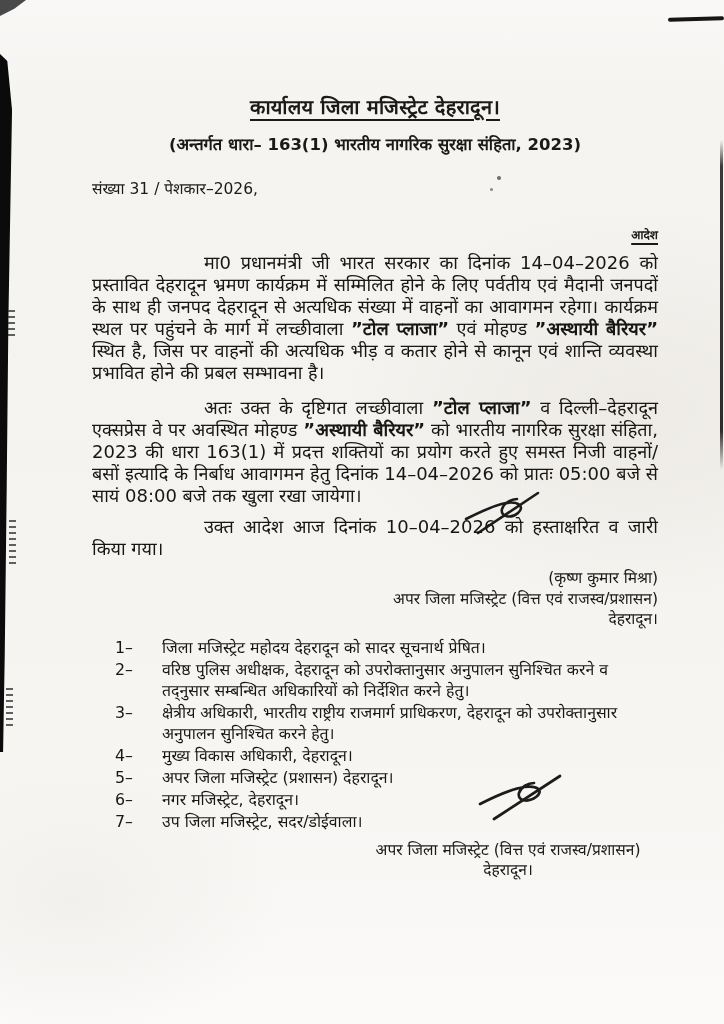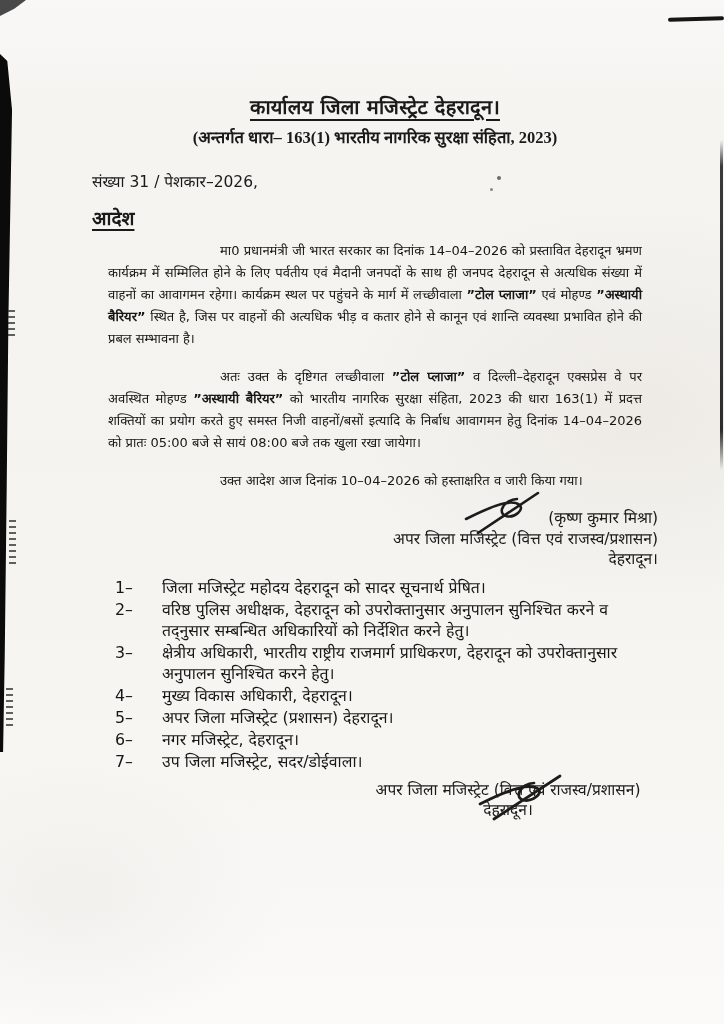--- a/index.html
+++ b/index.html
@@ -14,28 +14,28 @@
       linear-gradient(180deg,#f9f8f6 0%,#f5f4f1 10%,#f4f3ef 45%,#f7f6f3 78%,#fbfaf9 100%);
     font-family:"DejaVu Sans",sans-serif;
     color:#1b1a18;
   }
   .content{position:absolute;left:92px;top:9px;width:566px;}
   .doc-title{
     margin-top:84px;text-align:center;font-size:20px;font-weight:bold;
     text-decoration:underline;text-decoration-thickness:2px;text-underline-offset:5px;
     letter-spacing:.2px;
   }
-  .doc-subtitle{margin-top:5px;text-align:center;font-size:16.5px;font-weight:bold;font-family:Liberation Serif, serif;}
+  .doc-subtitle{margin-top:12px;text-align:center;font-size:16.5px;font-weight:bold;}
   .ref-row{margin-top:22px;display:flex;justify-content:space-between;font-size:15.5px;}
   .order-heading{
-    margin-top:13px;text-align:left;font-size:19px;font-weight:bold;
+    margin-top:27px;text-align:right;font-size:12px;font-weight:bold;
     text-decoration:underline;text-decoration-thickness:1.8px;text-underline-offset:4px;
   }
   .para{
-    margin:16px;margin-top:9px;font-size:13px;line-height:22px;
+    margin:0;margin-top:9px;font-size:18px;line-height:22px;
     text-align:justify;text-indent:112px;color:#171614;
   }
   .para.p2{margin-top:13px;}
   .para.p3{margin-top:9px;}
   .sig-block{margin-top:8px;margin-left:266px;width:300px;text-align:right;
     font-size:15.5px;line-height:20.5px;}
   .copy-head{margin-top:13px;font-size:15.8px;}
   .copy-label{font-weight:bold;text-decoration:underline;text-decoration-thickness:1.6px;text-underline-offset:3px;}
   .copy-intro{margin-left:18px;}
   .copy-list{margin-top:7px;}

